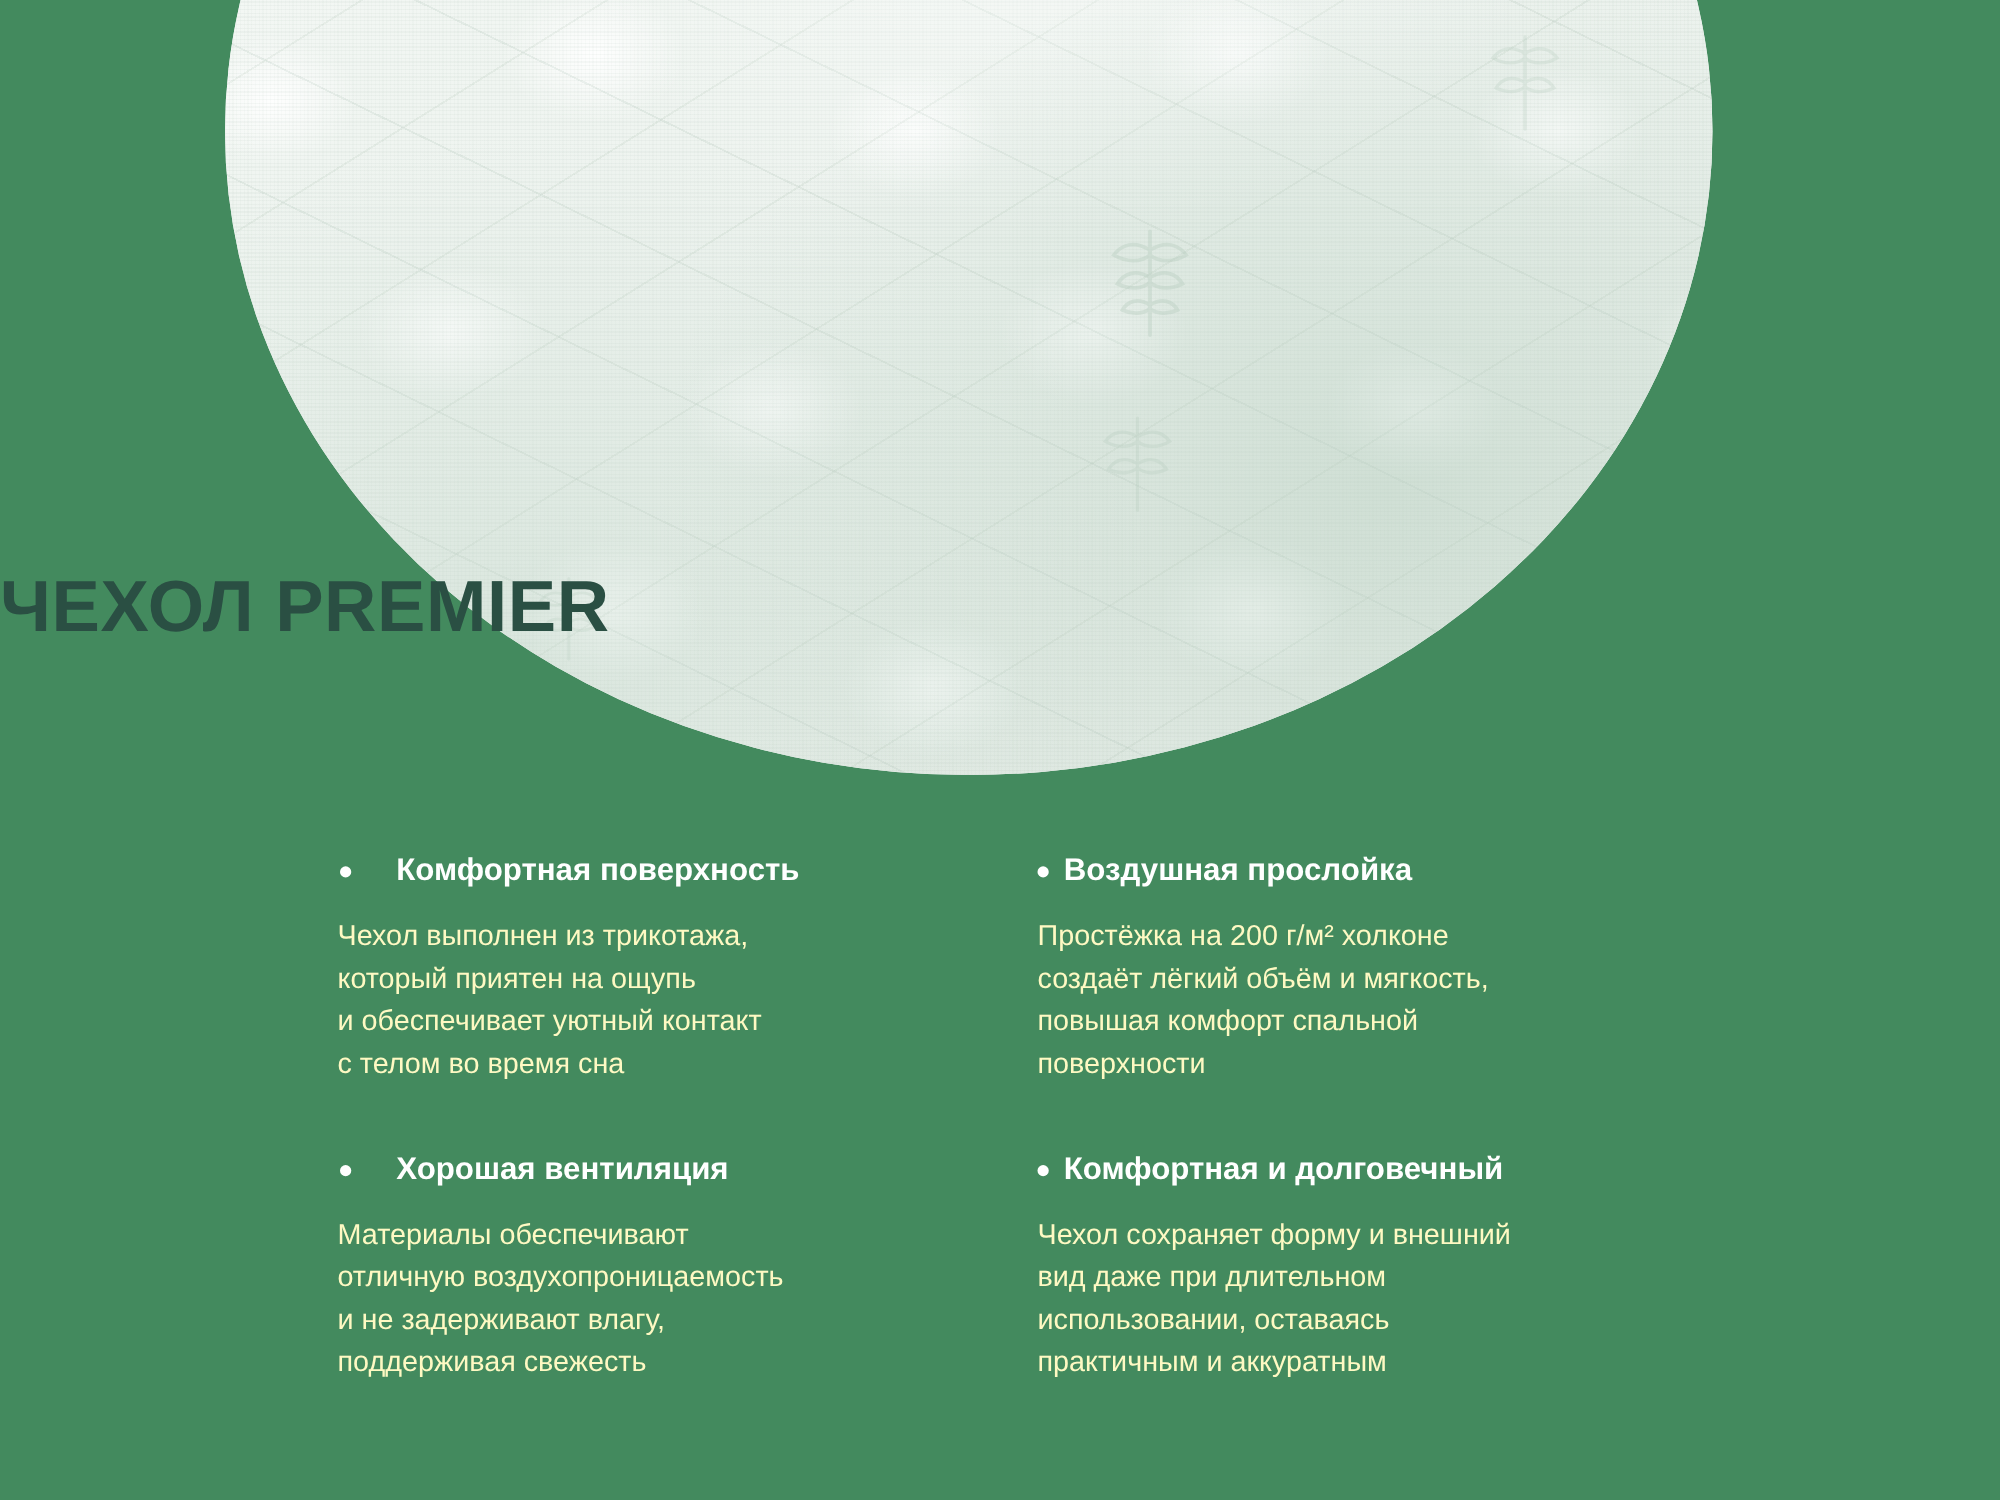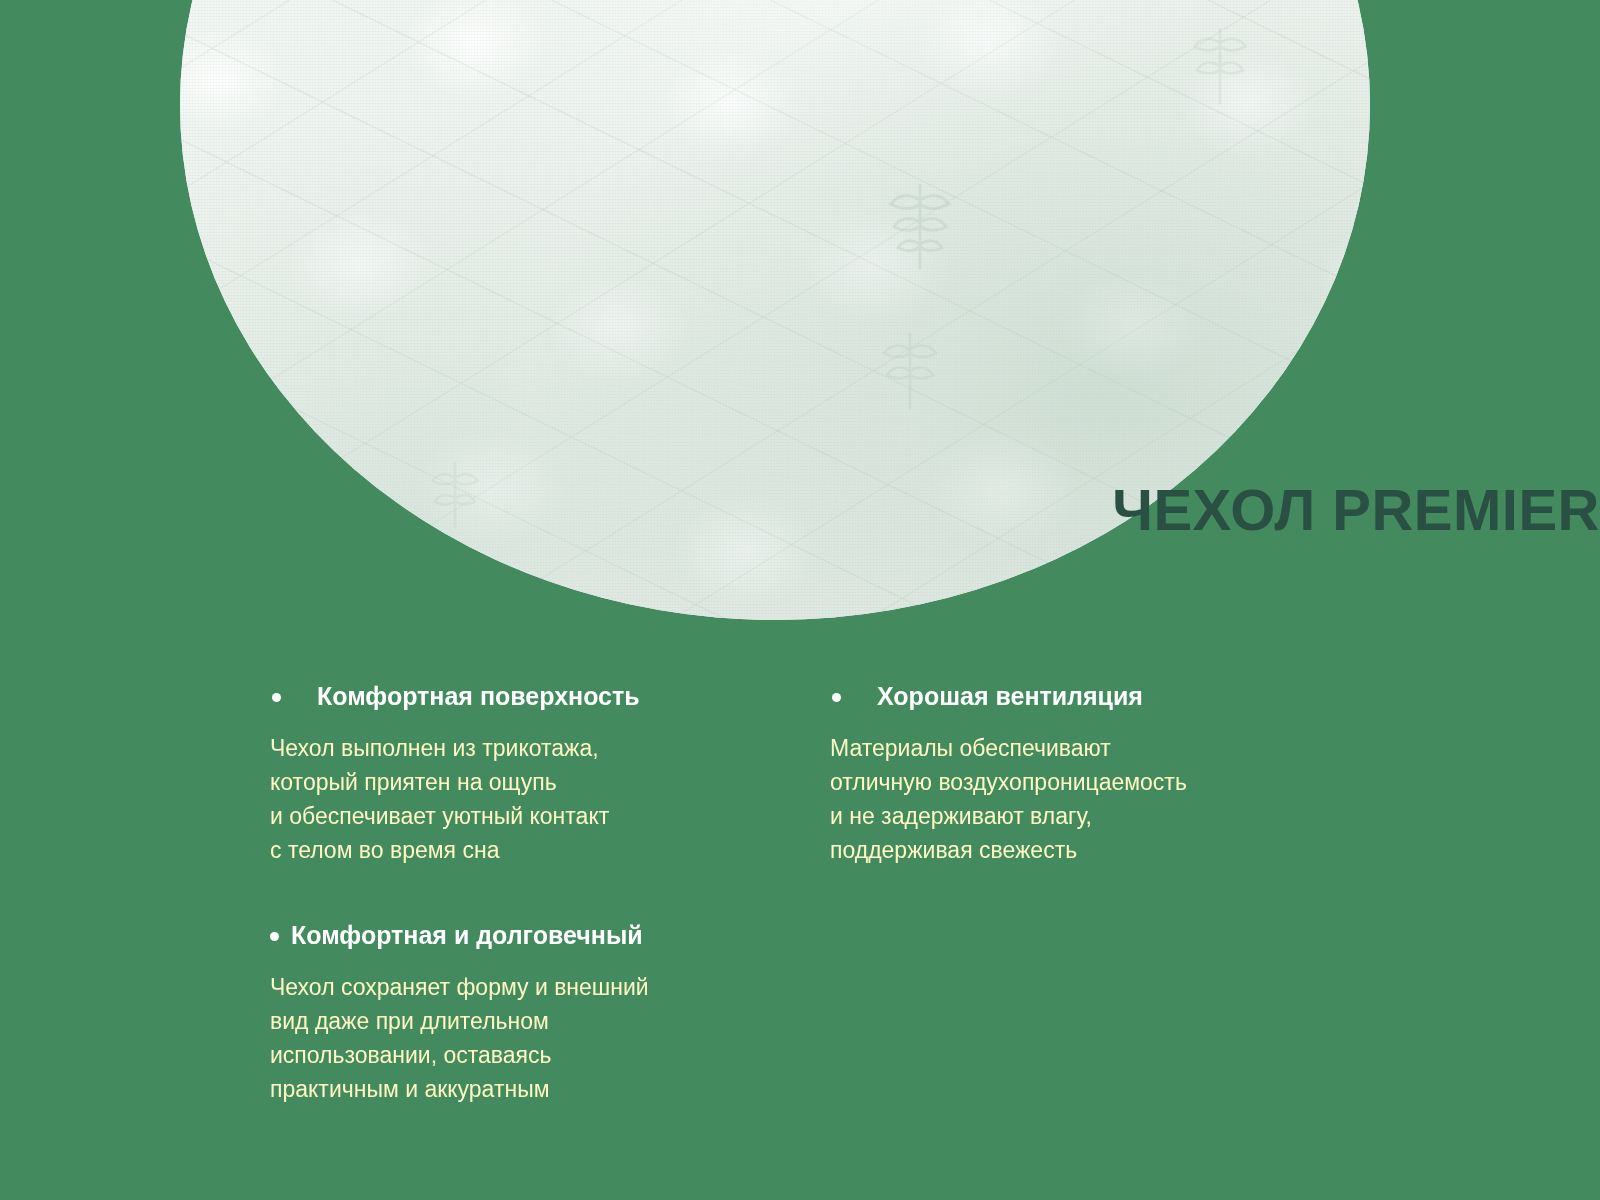--- a/index.html
+++ b/index.html
@@ -109,27 +109,26 @@
     opacity: 0.38;
     color: #b6ccbe;
   }
 
   
   .poster-title {
     position: absolute;
     left: 0;
     right: 0;
     top: 452px;
-    text-align: right;
+    text-align: left;
     font-size: 58px;
     font-weight: 700;
     letter-spacing: 0.5px;
     color: #2a4f43;
     text-transform: uppercase;
-    margin-top: 24px;
   }
 
   
   .features {
     position: absolute;
     left: 270px;
     top: 680px;
     width: 1100px;
     display: grid;
     grid-template-columns: 540px 540px;
@@ -231,20 +230,30 @@
         <span class="bullet"></span>
         <span>Комфортная
 поверхность</span>
       </div>
       <div class="feature-body">Чехол выполнен из трикотажа,
 который приятен на ощупь
 и обеспечивает уютный контакт
 с телом во время сна</div>
     </div>
 
+    <div class="feature feature-block-1">
+      <div class="feature-head">
+        <span class="bullet"></span>
+        <span>Воздушная прослойка</span>
+      </div>
+      <div class="feature-body">Простёжка на 200 г/м² холконе
+создаёт лёгкий объём и мягкость,
+повышая комфорт спальной
+поверхности</div>
+    </div>
 
     <div class="feature feature-col-left feature-block-2">
       <div class="feature-head pad-left-head">
         <span class="bullet"></span>
         <span>Хорошая вентиляция</span>
       </div>
       <div class="feature-body">Материалы обеспечивают
 отличную воздухопроницаемость
 и не задерживают влагу,
 поддерживая свежесть</div>

